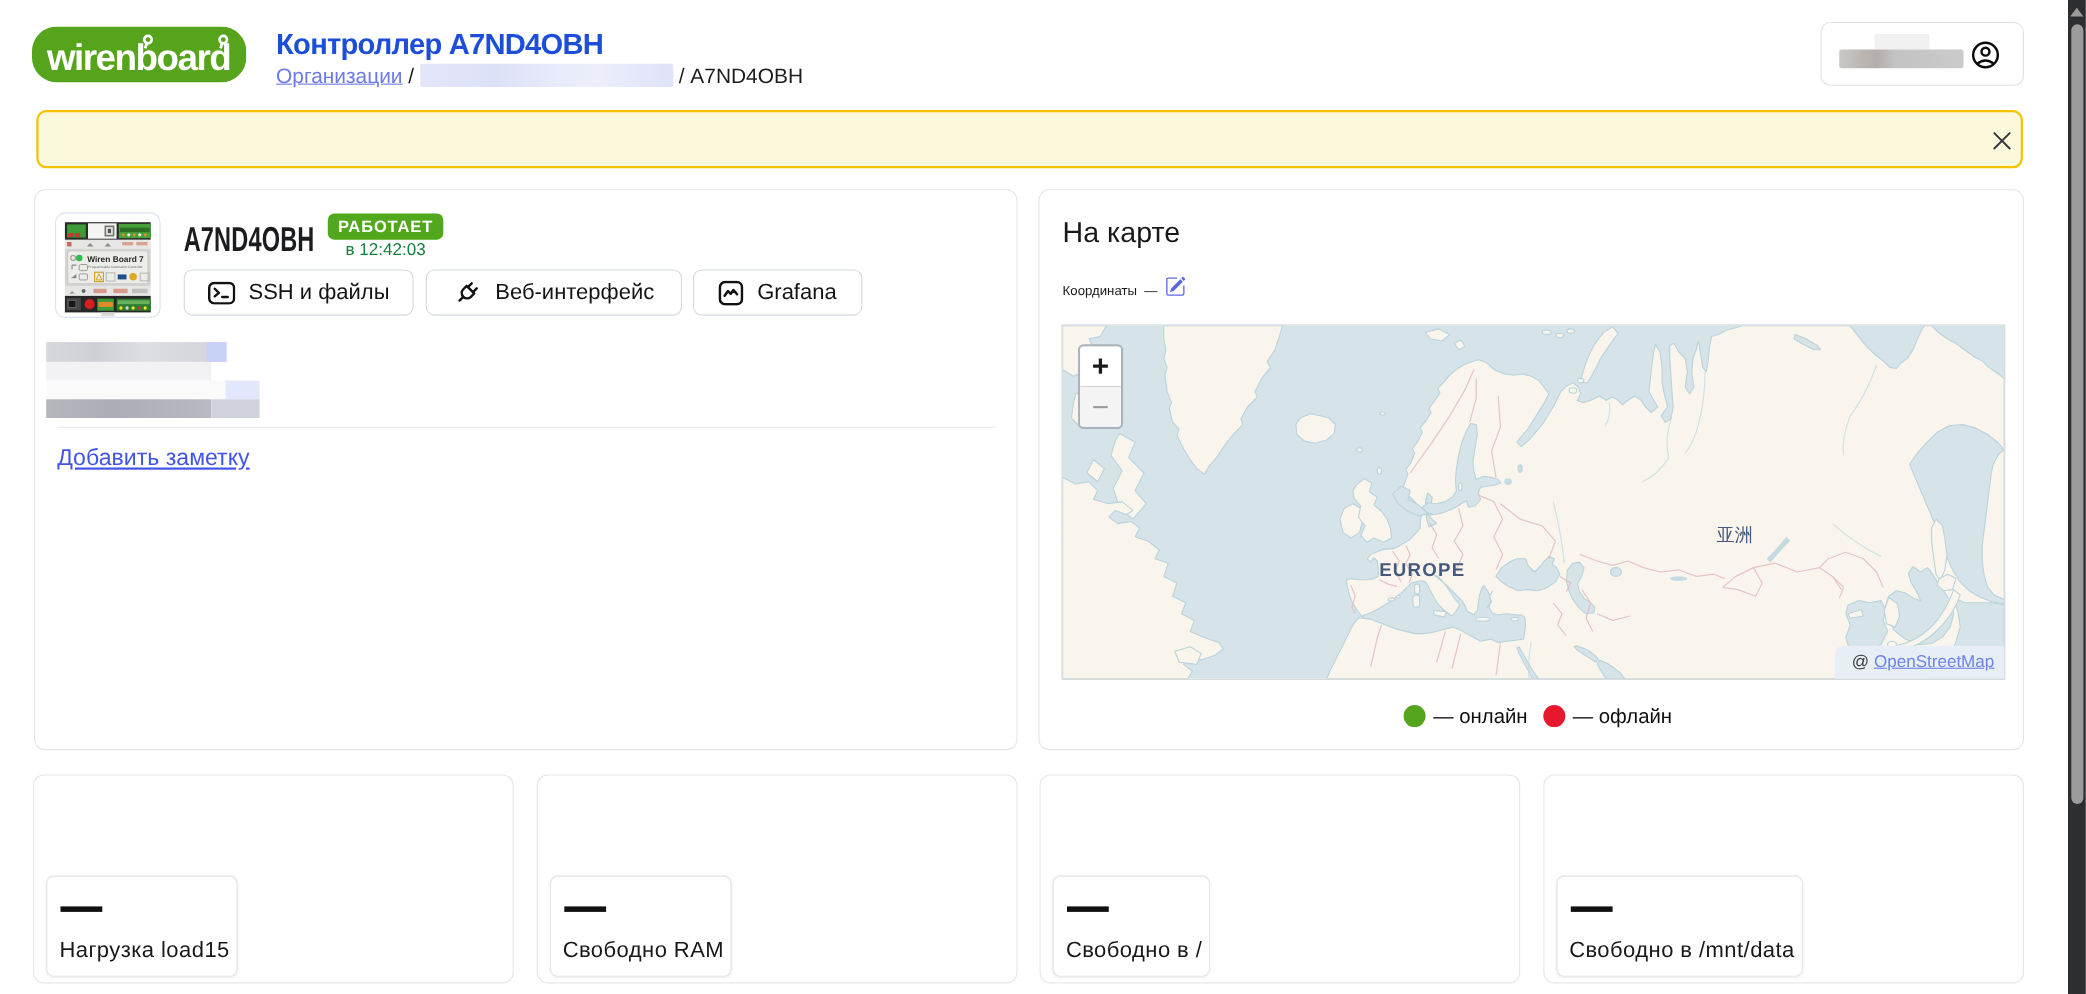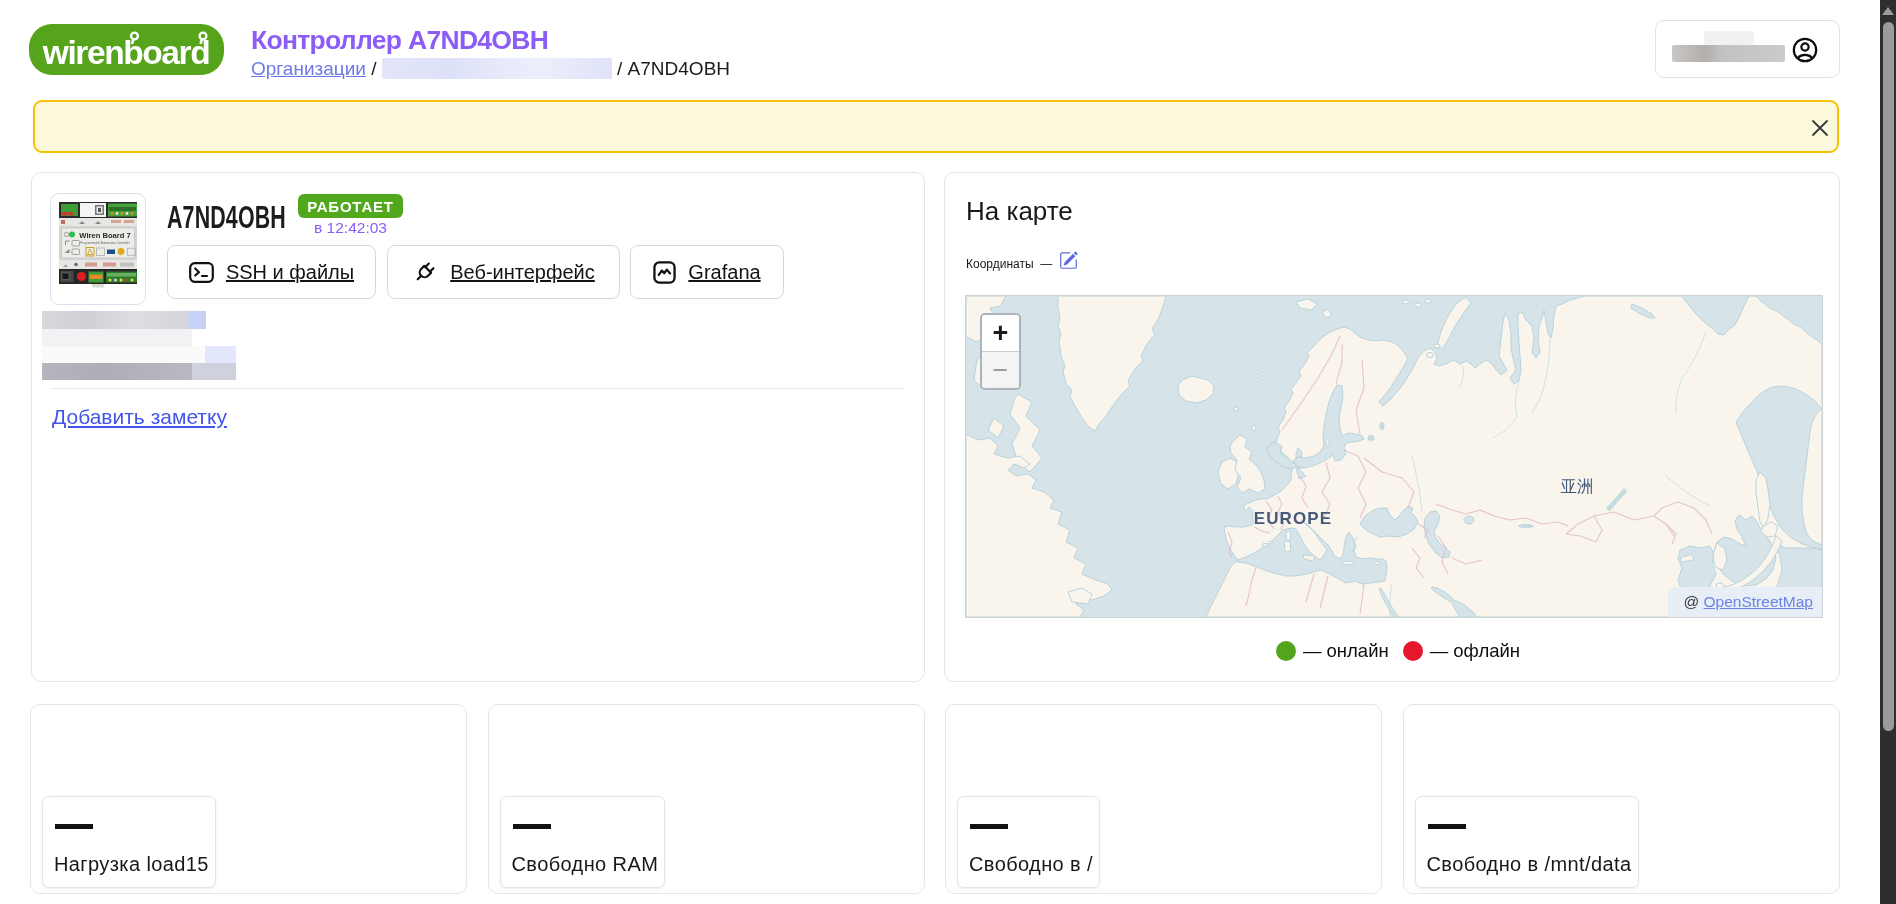--- a/index.html
+++ b/index.html
@@ -10,43 +10,43 @@
   a { text-decoration:underline; }
 
   
   #sb-track { position:fixed; left:1880px; top:0; width:16px; height:904px; background:#2d2e30; z-index:50; }
   #sb-thumb { position:absolute; left:2.5px; top:22px; width:11px; height:709px; background:#9b9b9b; border-radius:6px; }
   #sb-arrow { position:absolute; left:2px; top:7px; width:0; height:0;
     border-left:6px solid transparent; border-right:6px solid transparent; border-bottom:8px solid #9b9b9b; }
 
   
   #logo { left:29px; top:24px; }
-  #title { left:251px; top:25px; font-size:26.5px; font-weight:700; color:#8b5cf6; letter-spacing:-0.7px; }
+  #title { left:251px; top:25px; font-size:26.5px; font-weight:700; color:#1d4ed8; letter-spacing:-0.7px; }
   #crumb { left:251px; top:58px; font-size:19px; color:#1b1c1e; }
   #crumb a { color:#6d7ae9; }
   .blurred { display:inline-block; vertical-align:-4px; border-radius:2px; }
   #userbox { left:1655px; top:20px; width:185px; height:58px; border:1px solid #dee3e9; border-radius:9px; }
 
   
   #banner { left:33px; top:100px; width:1806px; height:53px; background:#fcf8dc; border:2px solid #f2c300;
     border-radius:9px; display:flex; align-items:center; padding:0 18px; font-size:20px; color:#40413c; }
 
   
   .card { position:absolute; background:#fff; border:1px solid #e3e7ec; border-radius:10px; }
   #card1 { left:31px; top:172px; width:894px; height:510px; }
   #card2 { left:944px; top:172px; width:896px; height:510px; }
 
   
-  #devbox { left:50px; top:193px; width:96px; height:112px; border:1px solid #d9e2ee; border-radius:9px; background:#fff; }
+  #devbox { left:50px; top:193px; width:96px; height:96px; border:1px solid #d9e2ee; border-radius:9px; background:#fff; }
   #devname { left:167px; top:199px; font-size:31.5px; font-weight:700; transform:scaleX(0.68); transform-origin:0 0; letter-spacing:0.2px; white-space:nowrap; font-family:"Liberation Sans",sans-serif; }
   #badge { left:298px; top:194px; width:105px; height:24px; background:#52a81d; border-radius:6px; color:#fff;
     font-size:15px; font-weight:700; letter-spacing:0.8px; display:flex; align-items:center; justify-content:center; }
-  #badgetime { left:298px; top:219px; width:105px; text-align:center; font-size:15.5px; color:#8b5cf6; }
-  .btn { position:absolute; top:245px; height:54px; border:1px solid #d4d9de; border-radius:8px; background:#fff;
-    display:flex; align-items:center; justify-content:center; gap:12px; font-size:20px; color:#131313;text-decoration:underline; }
+  #badgetime { left:298px; top:219px; width:105px; text-align:center; font-size:15.5px; color:#15803d; }
+  .btn { position:absolute; top:245px; height:42px; border:1px solid #d4d9de; border-radius:8px; background:#fff;
+    display:flex; align-items:center; justify-content:center; gap:12px; font-size:20px; color:#131313; }
   #btn1 { left:167px; width:209px; }
   #btn2 { left:387px; width:233px; }
   #btn3 { left:630px; width:154px;align-items:center; }
   #divider1 { left:52px; top:388px; width:853px; height:1px; background:#e9e9e9; }
   #addnote { left:52px; top:405px; font-size:21px; color:#4355e8; }
 
   
   #maphead { left:966px; top:196px; font-size:26px; font-weight:500; color:#17181a; }
   #coords { left:966px; top:251px; font-size:12px; color:#17181a; }
   #mapbox { left:966px; top:296px; width:856px; height:321px; outline:1px solid #ccd2d6; overflow:hidden; }

